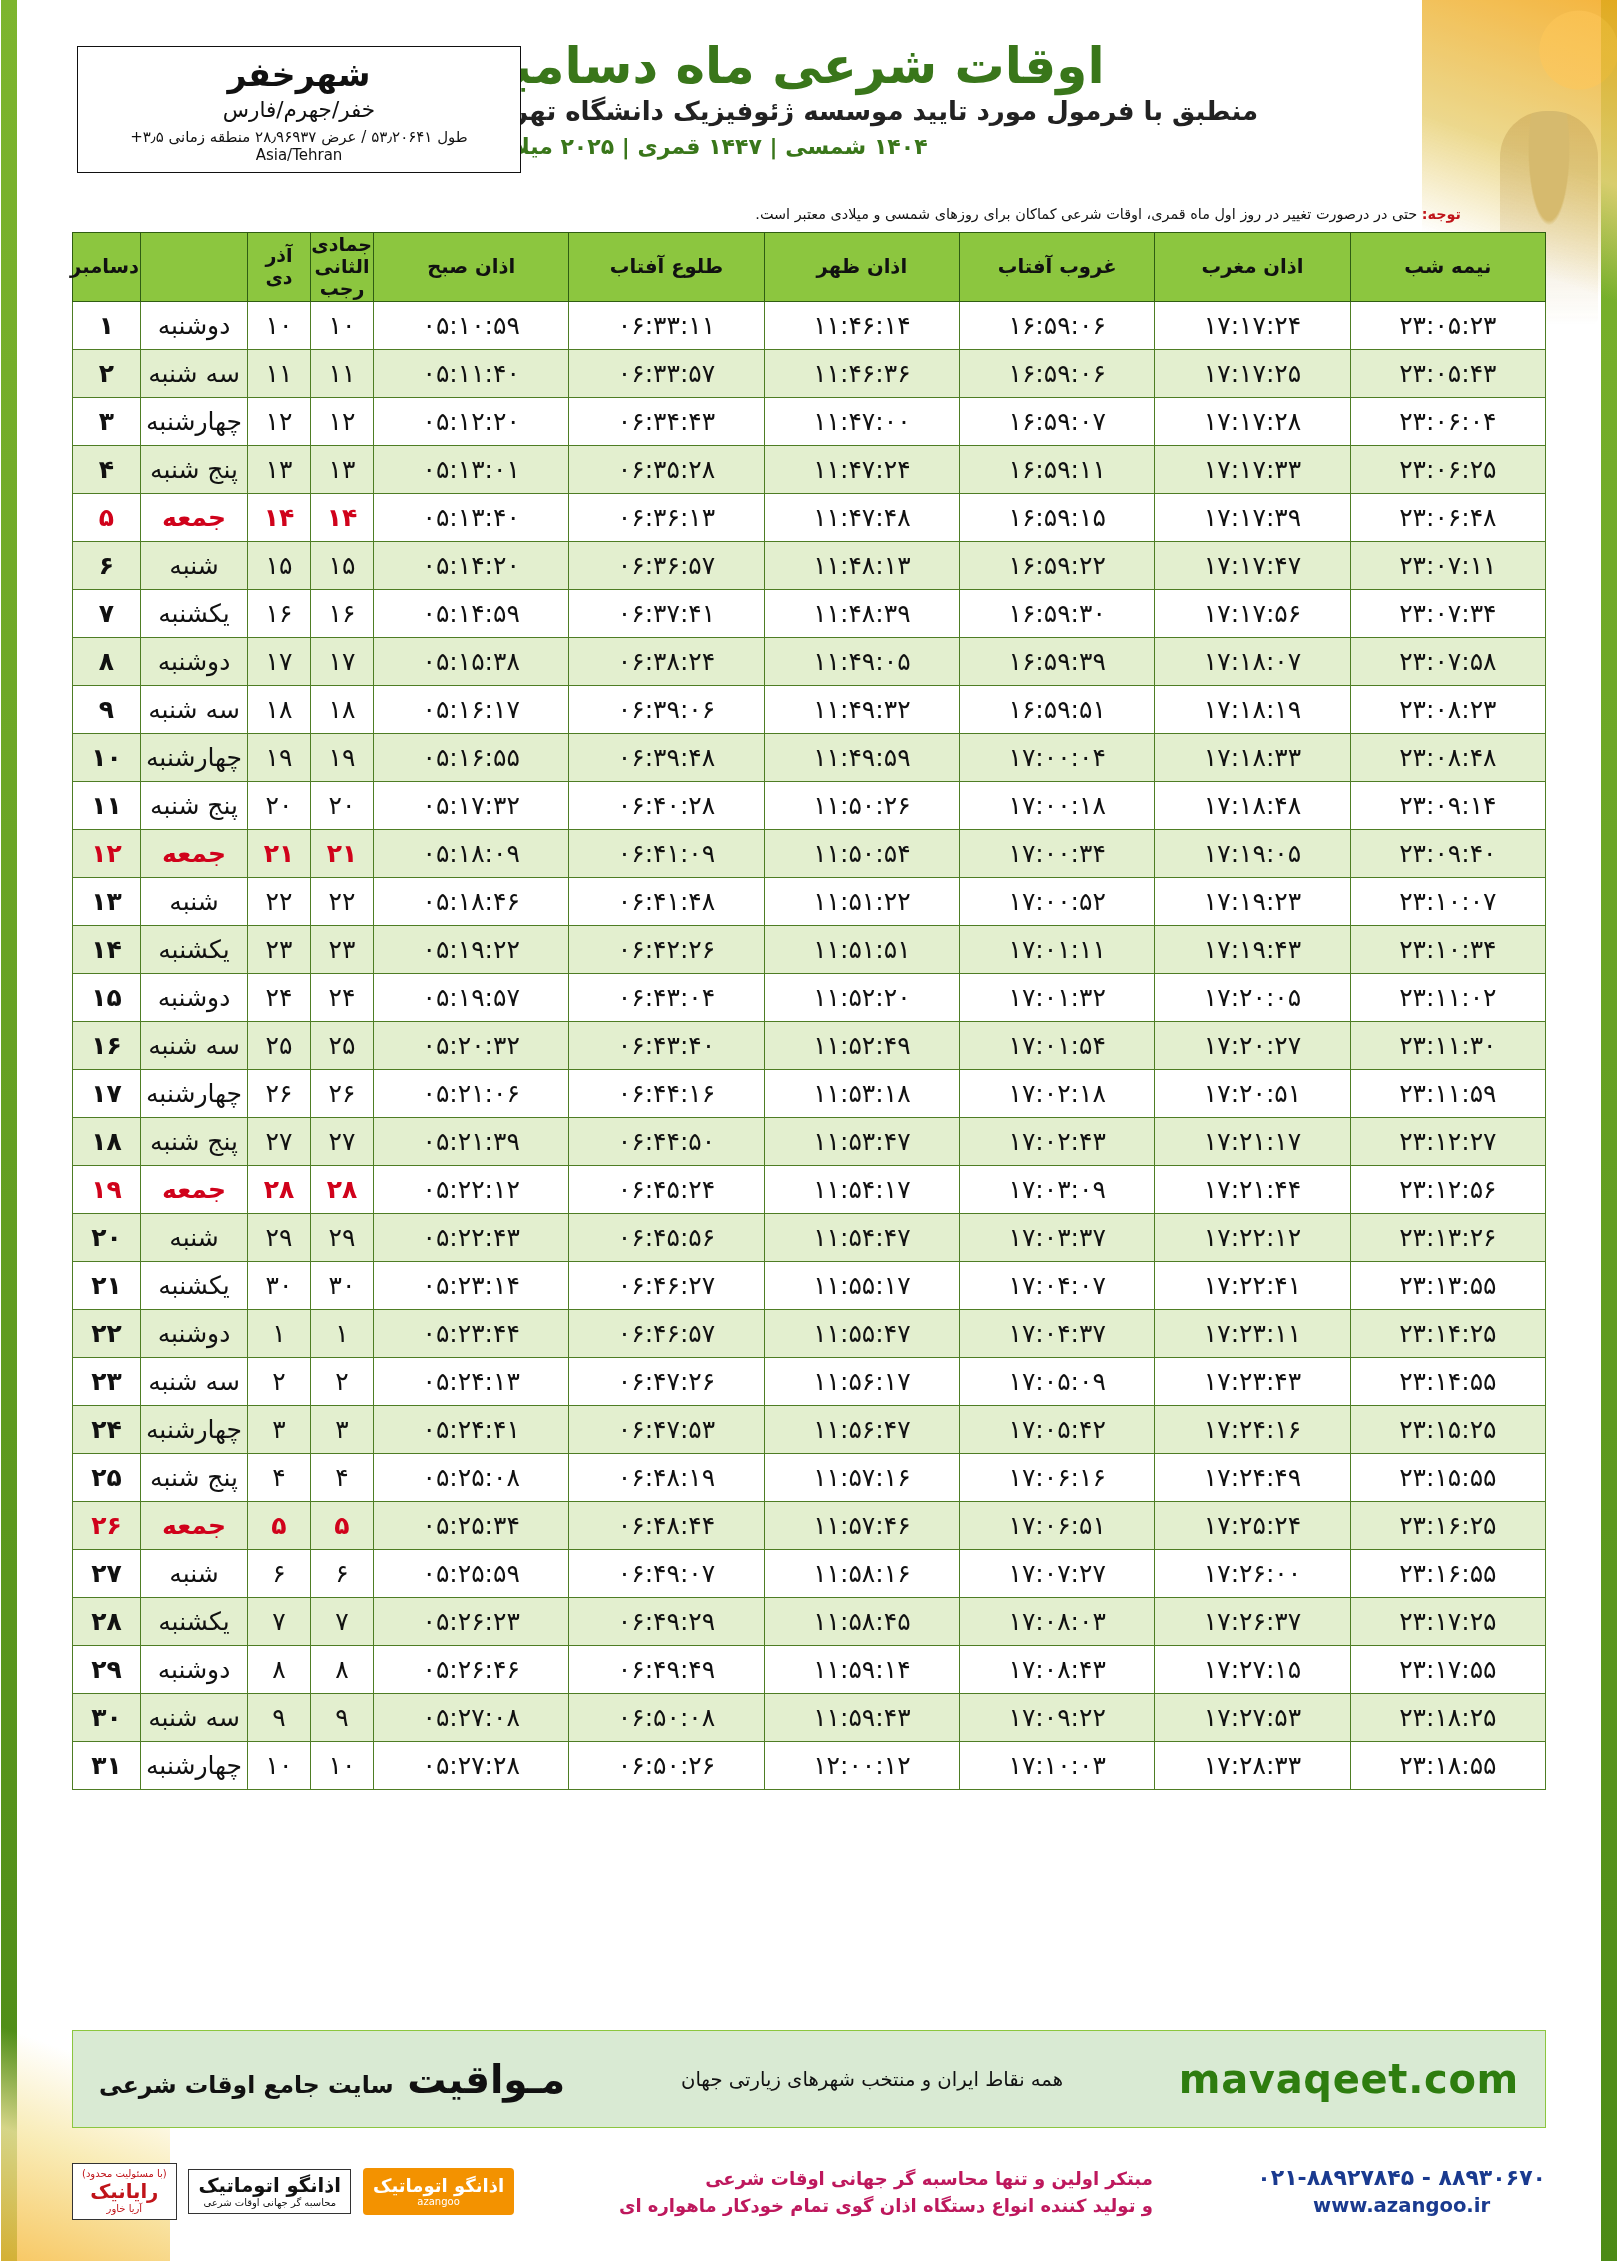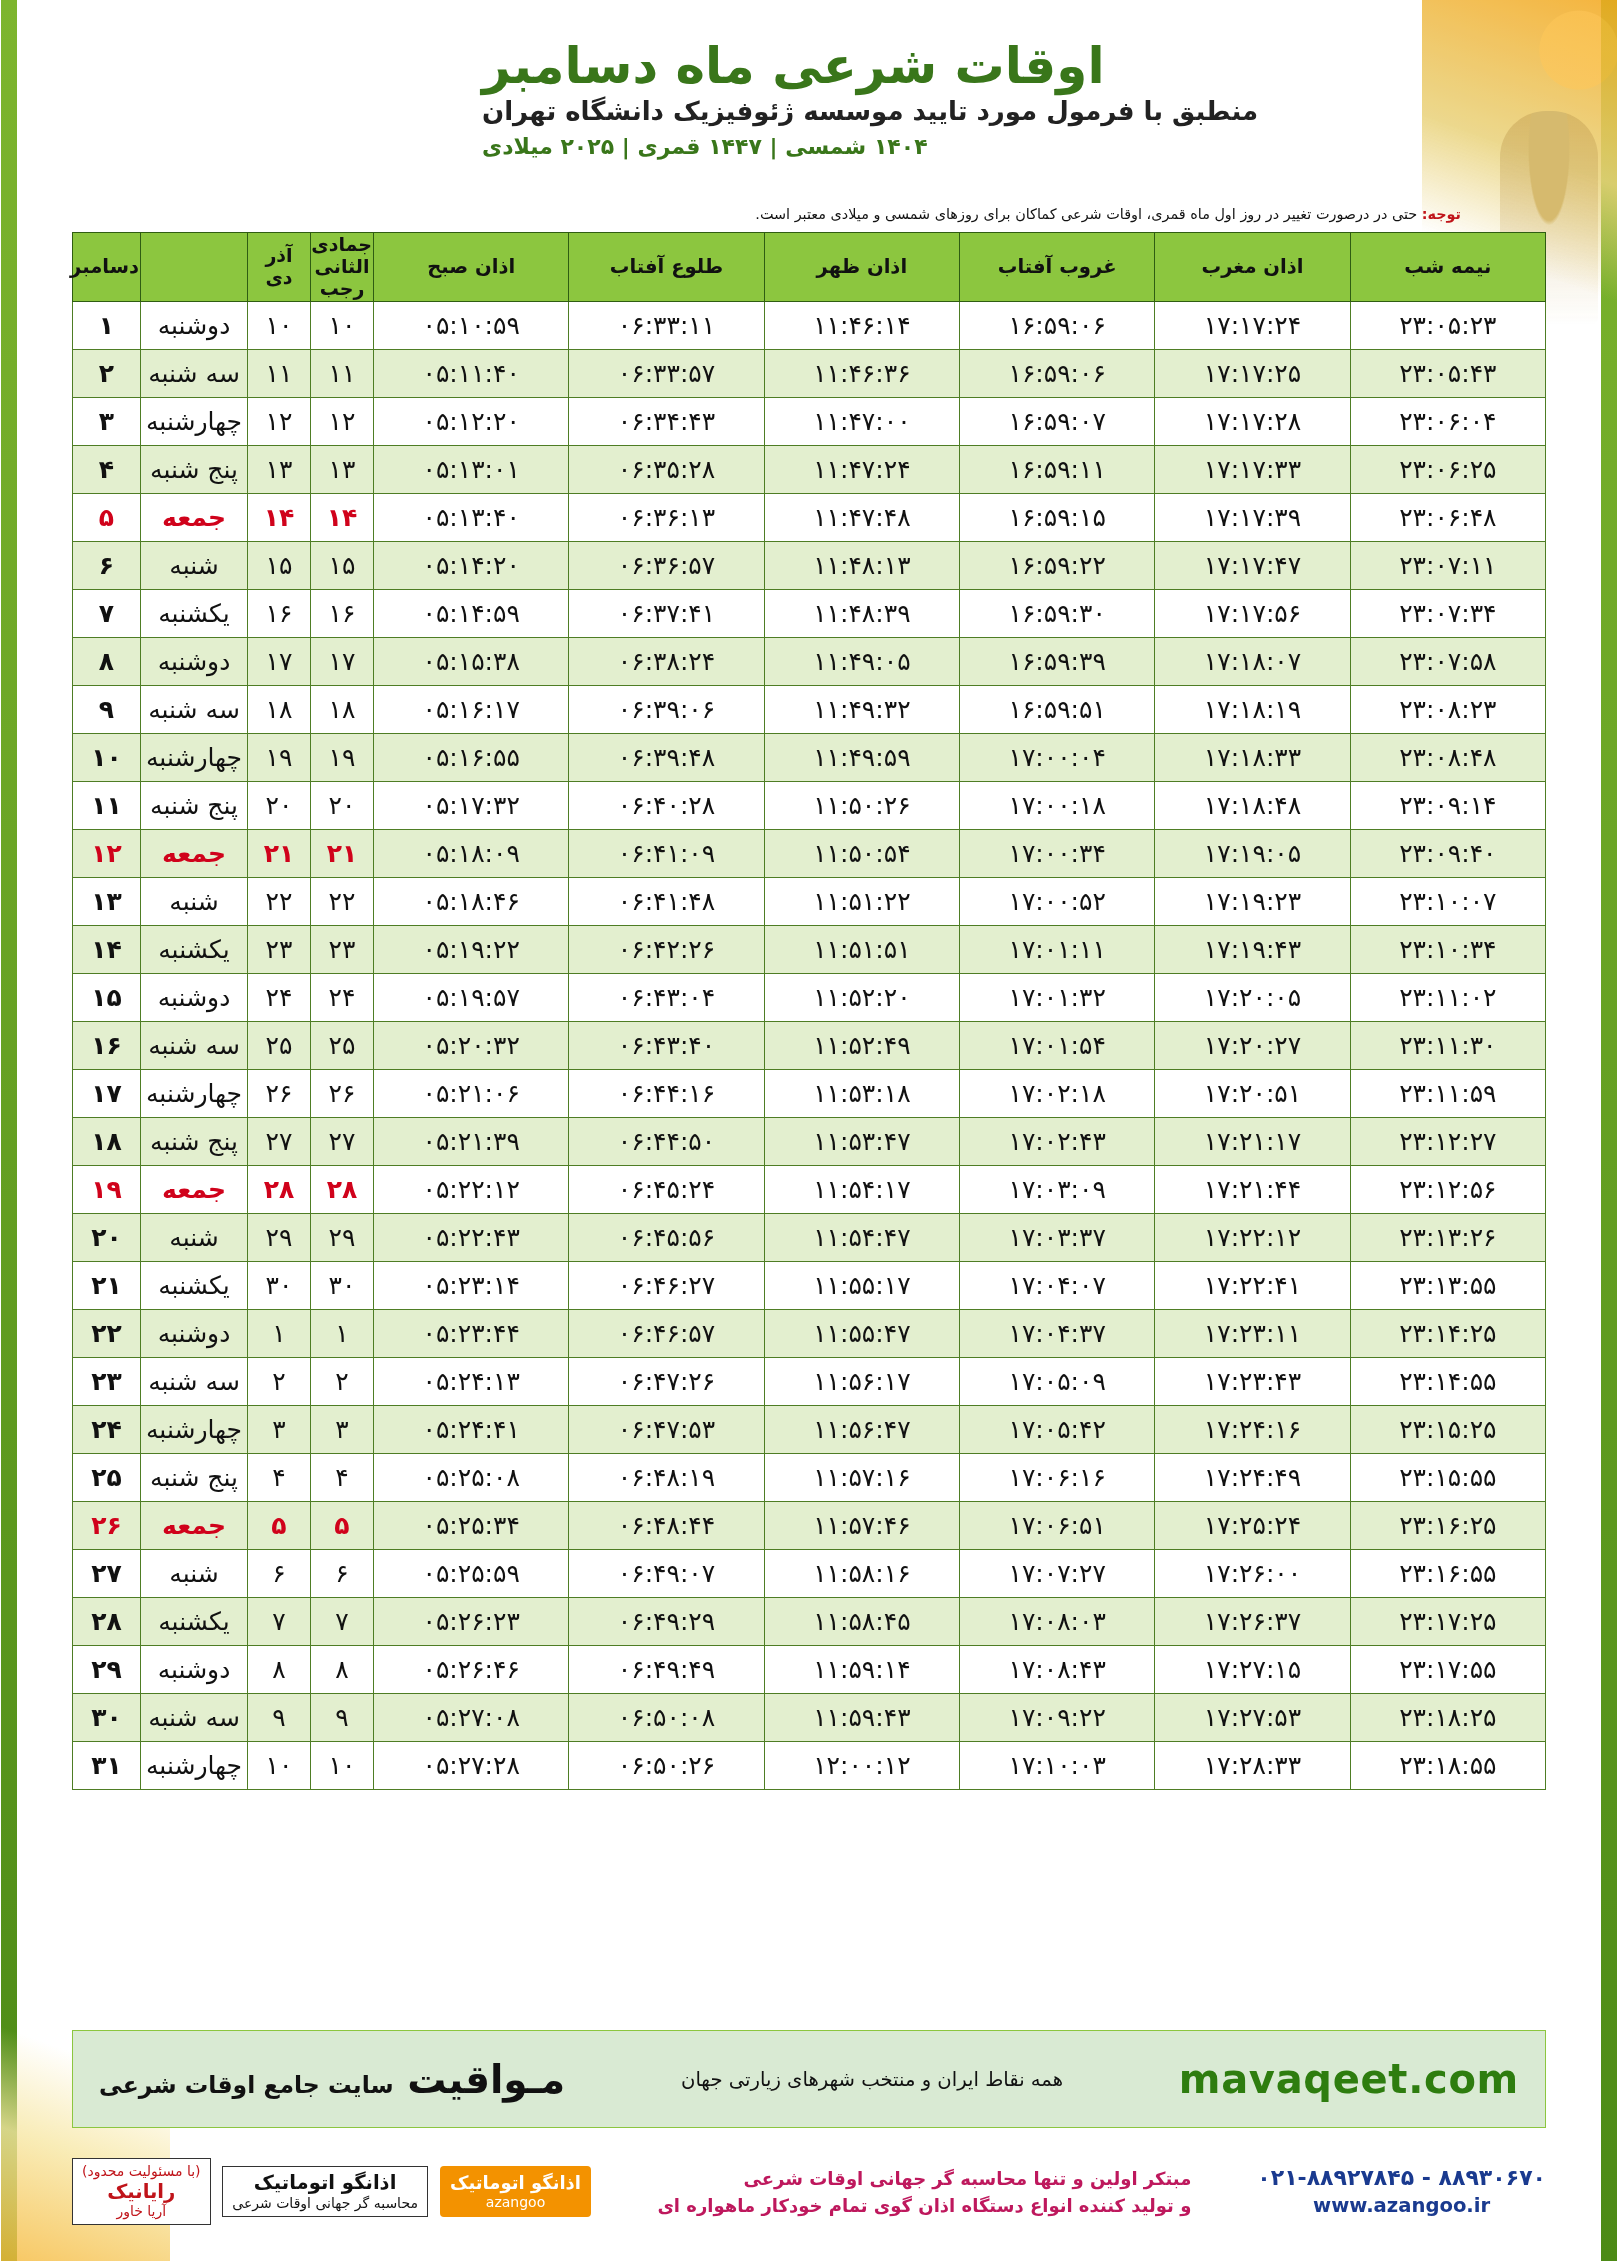--- a/index.html
+++ b/index.html
@@ -120,38 +120,43 @@
   .fb-logos{ display:flex; align-items:center; gap:11.7px; }
   .logo-box{
     border:1.3px solid #333; padding:3.9px 9px; font-size:19.6px; font-weight:bold;
     color:#111; background:#fff; line-height:1.2; text-align:center;
   }
   .logo-red{ color:#c0141a; }
   .logo-orange{
     background:#f39200; color:#fff; padding:6.5px 10.4px; font-size:18px;
     font-weight:bold; border-radius:3.9px; text-align:center; line-height:1.2;
   }
-  .logo-sub{ display:block; font-size:14px; font-weight:normal; }
+  .logo-sub{ display:block; font-size:10px; font-weight:normal; }
 </style>
 </head>
 <body>
 
 <div class="page-border-left"></div>
 <div class="page-border-right"></div>
 <div class="corner-deco"></div>
 <div class="corner-deco-bottom"></div>
 
 <div class="header">
 
   <div class="title-block">
     <div class="main-title">اوقات شرعی ماه دسامبر</div>
     <div class="sub-title">منطبق با فرمول مورد تایید موسسه ژئوفیزیک دانشگاه تهران</div>
     <div class="year-line">۱۴۰۴ شمسی | ۱۴۴۷ قمری | ۲۰۲۵ میلادی</div>
   </div>
 
+  <div class="city-box">
+    <div class="city-name">شهرخفر</div>
+    <div class="city-sub">خفر/جهرم/فارس</div>
+    <div class="city-geo">طول ۵۳٫۲۰۶۴۱ / عرض ۲۸٫۹۶۹۳۷ منطقه زمانی ۳٫۵+ Asia/Tehran</div>
+  </div>
 </div>
 
 <div class="note-line">
   <b>توجه:</b><span> حتی در درصورت تغییر در روز اول ماه قمری، اوقات شرعی کماکان برای روزهای شمسی و میلادی معتبر است.</span>
 </div>
 
 <div class="cal-wrap">
   <table class="cal">
     <colgroup>
       <col class="c-t">

